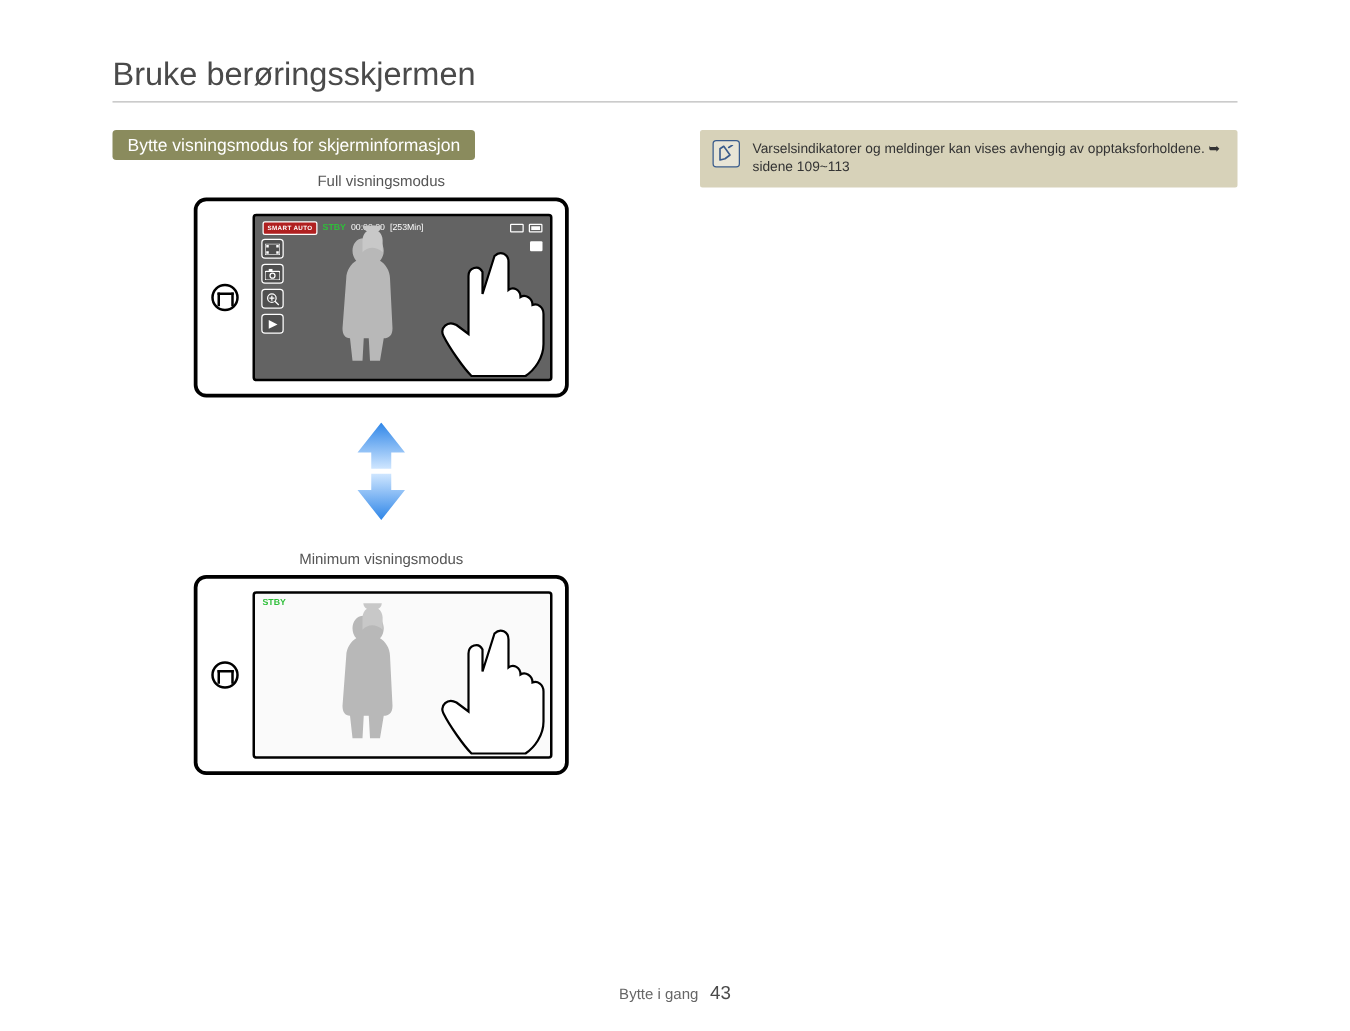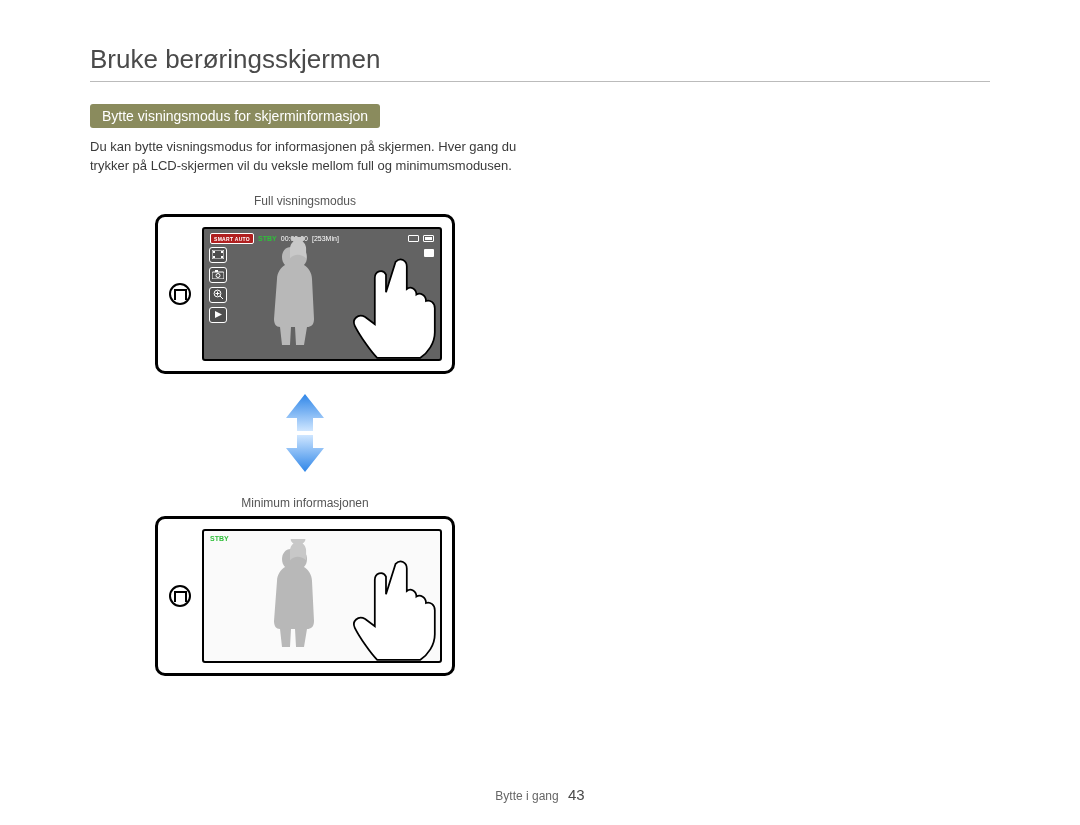--- a/index.html
+++ b/index.html
@@ -230,21 +230,20 @@
 <body>
 
 <div class="page">
   <h1 class="page-title">Bruke berøringsskjermen</h1>
   <hr class="rule">
 
   <div class="cols">
 
     <div class="col-left">
       <div class="tag">Bytte visningsmodus for skjerminformasjon</div>
-      <p class="body-text">Du kan bytte visningsmodus for informasjonen på skjermen. Hver gang du trykker på LCD-skjermen vil du veksle mellom full og minimumsmodusen.</p>
 
       
       <div class="device-wrap">
         <div class="caption">Full visningsmodus</div>
         <div class="device">
           <div class="home-bump">
             <div class="home-btn"></div>
           </div>
           <div class="screen full">
 
@@ -325,21 +324,21 @@
               </linearGradient>
             </defs>
             <polygon points="21,0 40,24 29,24 29,37 13,37 13,24 2,24" fill="url(#gUp)"></polygon>
             <polygon points="21,78 40,54 29,54 29,41 13,41 13,54 2,54" fill="url(#gDn)"></polygon>
           </svg>
         </div>
       </div>
 
       
       <div class="device-wrap">
-        <div class="caption">Minimum informasjonen</div>
+        <div class="caption">Minimum visningsmodus</div>
         <div class="device">
           <div class="home-bump">
             <div class="home-btn"></div>
           </div>
           <div class="screen min">
             <div class="osd-top">
               <span class="stby" style="color:#2fbf3a">STBY</span>
             </div>
             <div class="people">
               <svg width="70" height="110" viewBox="0 0 70 110">
@@ -350,19 +349,33 @@
             <div class="hand">
               <svg viewBox="0 0 120 130" width="96">
                 <path d="M62 6 c6 -6 14 -2 14 6 l0 28 c5 -4 12 0 12 7 c5 -3 12 1 12 8 c5 -2 11 2 11 9 l0 30 c0 14 -9 26 -18 32 l-54 0 c-8 -8 -22 -28 -28 -40 c-4 -8 4 -16 13 -11 l12 9 l0 -58 c0 -8 10 -12 14 -4 l0 22 z"></path>
               </svg>
             </div>
           </div>
         </div>
       </div>
     </div>
 
+    <div class="col-right">
+      <div class="note-box">
+        <div class="note-icon">
+          <svg width="14" height="14" viewBox="0 0 14 14">
+              <path d="M2 12 L2 3 L5 1 L10 8 L6 11 Z M9 2 L12 0" stroke="#3a5c8c" stroke-width="1.3" fill="none" stroke-linecap="round" stroke-linejoin="round"></path>
+            </svg>
+        </div>
+        <div class="note-text">
+          <span>Varselsindikatorer og meldinger kan vises avhengig av opptaksforholdene. </span>
+          <span class="arrow">➥</span>
+          <span>sidene 109~113</span>
+        </div>
+      </div>
+    </div>
   </div>
 </div>
 
 <div class="footer">
   <span>Bytte i gang</span>
   <span class="page-num">43</span>
 </div>
 
 </body></html>

